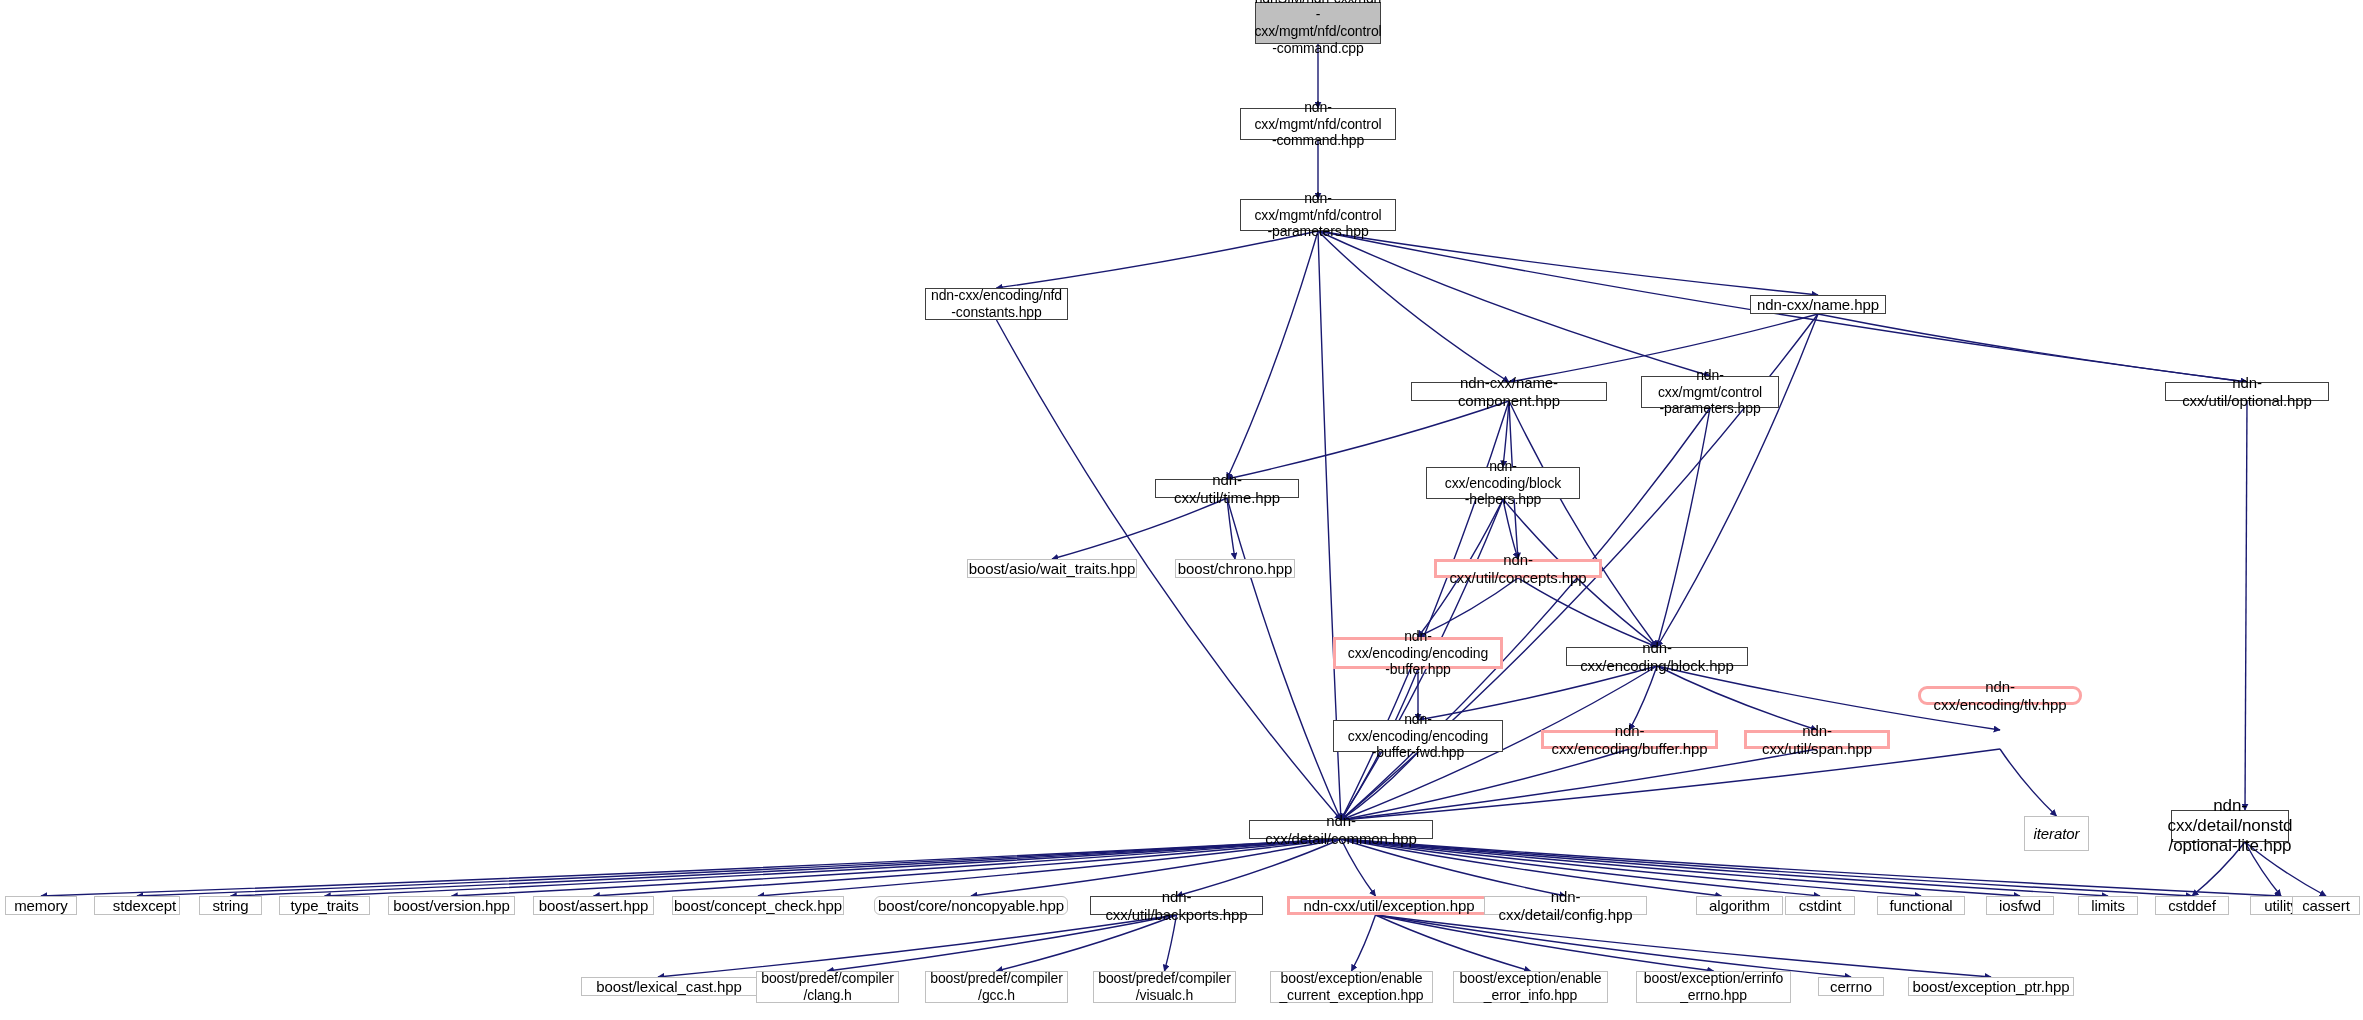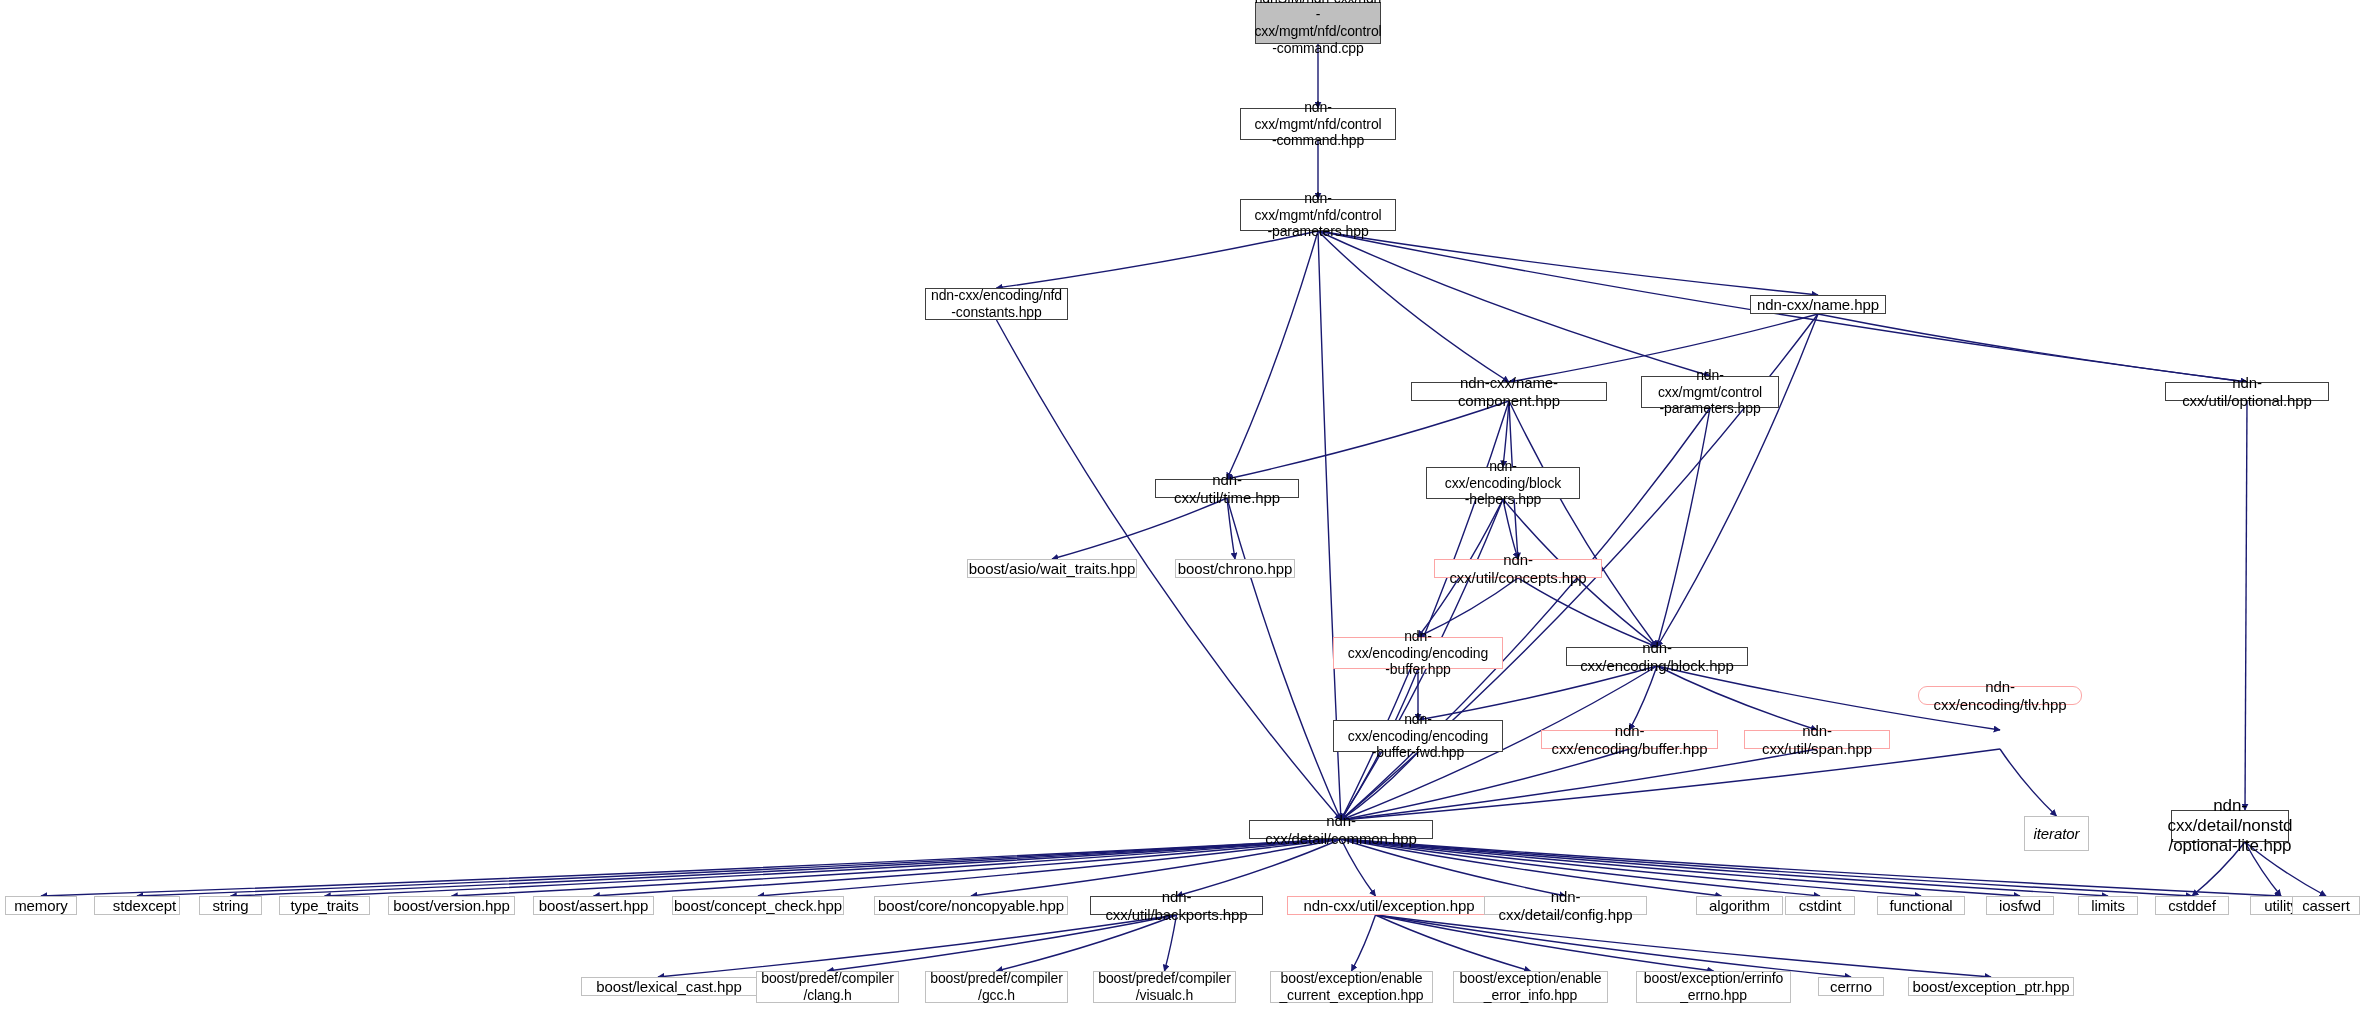--- a/index.html
+++ b/index.html
@@ -40,21 +40,21 @@
     letter-spacing: -0.1px;
   }
   
   .n-gray-border {           
     border: 1px solid #c0c0c0;
   }
   .n-black-border {          
     border: 1px solid #404040;
   }
   .n-red-border {            
-    border: 1px solid #fca5a5;
+    border: 3px solid #fca5a5;
   }
   .n-root {                  
     border: 1px solid #404040;
     background: #bfbfbf;
   }
 </style>
 </head>
 <body>
 
 <div id="graph-root">
@@ -173,21 +173,21 @@
       <div class="node n-black-border" style="left: 2171px; top: 810px; width: 118px; height: 32px; font-size: 17px;">ndn-cxx/detail/nonstd
 /optional-lite.hpp</div>
       <div class="node n-black-border" style="left: 1249px; top: 820px; width: 184px; height: 19px;">ndn-cxx/detail/common.hpp</div>
       <div class="node n-gray-border" style="left: 5px; top: 896px; width: 72px; height: 19px;">memory</div>
       <div class="node n-gray-border" style="left: 94px; top: 896px; width: 86px; height: 19px; padding-left: 19px;">stdexcept</div>
       <div class="node n-gray-border" style="left: 199px; top: 896px; width: 63px; height: 19px;">string</div>
       <div class="node n-gray-border" style="left: 279px; top: 896px; width: 91px; height: 19px;">type_traits</div>
       <div class="node n-gray-border" style="left: 388px; top: 896px; width: 127px; height: 19px;">boost/version.hpp</div>
       <div class="node n-gray-border" style="left: 533px; top: 896px; width: 121px; height: 19px;">boost/assert.hpp</div>
       <div class="node n-gray-border" style="left: 672px; top: 896px; width: 172px; height: 19px;">boost/concept_check.hpp</div>
-      <div class="node n-gray-border" style="left: 874px; top: 896px; width: 194px; height: 19px;">boost/core/noncopyable.hpp</div>
+      <div class="node n-gray-border" style="left: 874px; top: 896px; width: 194px; height: 19px; border-radius: 6px;">boost/core/noncopyable.hpp</div>
       <div class="node n-black-border" style="left: 1090px; top: 896px; width: 173px; height: 19px;">ndn-cxx/util/backports.hpp</div>
       <div class="node n-red-border" style="left: 1287px; top: 896px; width: 204px; height: 19px;">ndn-cxx/util/exception.hpp</div>
       <div class="node n-gray-border" style="left: 1484px; top: 896px; width: 163px; height: 19px;">ndn-cxx/detail/config.hpp</div>
       <div class="node n-gray-border" style="left: 1678px; top: 896px; width: 87px; height: 19px; margin-left: 18px;">algorithm</div>
       <div class="node n-gray-border" style="left: 1785px; top: 896px; width: 70px; height: 19px;">cstdint</div>
       <div class="node n-gray-border" style="left: 1877px; top: 896px; width: 88px; height: 19px;">functional</div>
       <div class="node n-gray-border" style="left: 1986px; top: 896px; width: 68px; height: 19px;">iosfwd</div>
       <div class="node n-gray-border" style="left: 2078px; top: 896px; width: 60px; height: 19px;">limits</div>
       <div class="node n-gray-border" style="left: 2155px; top: 896px; width: 74px; height: 19px;">cstddef</div>
       <div class="node n-gray-border" style="left: 2250px; top: 896px; width: 62px; height: 19px;">utility</div>

